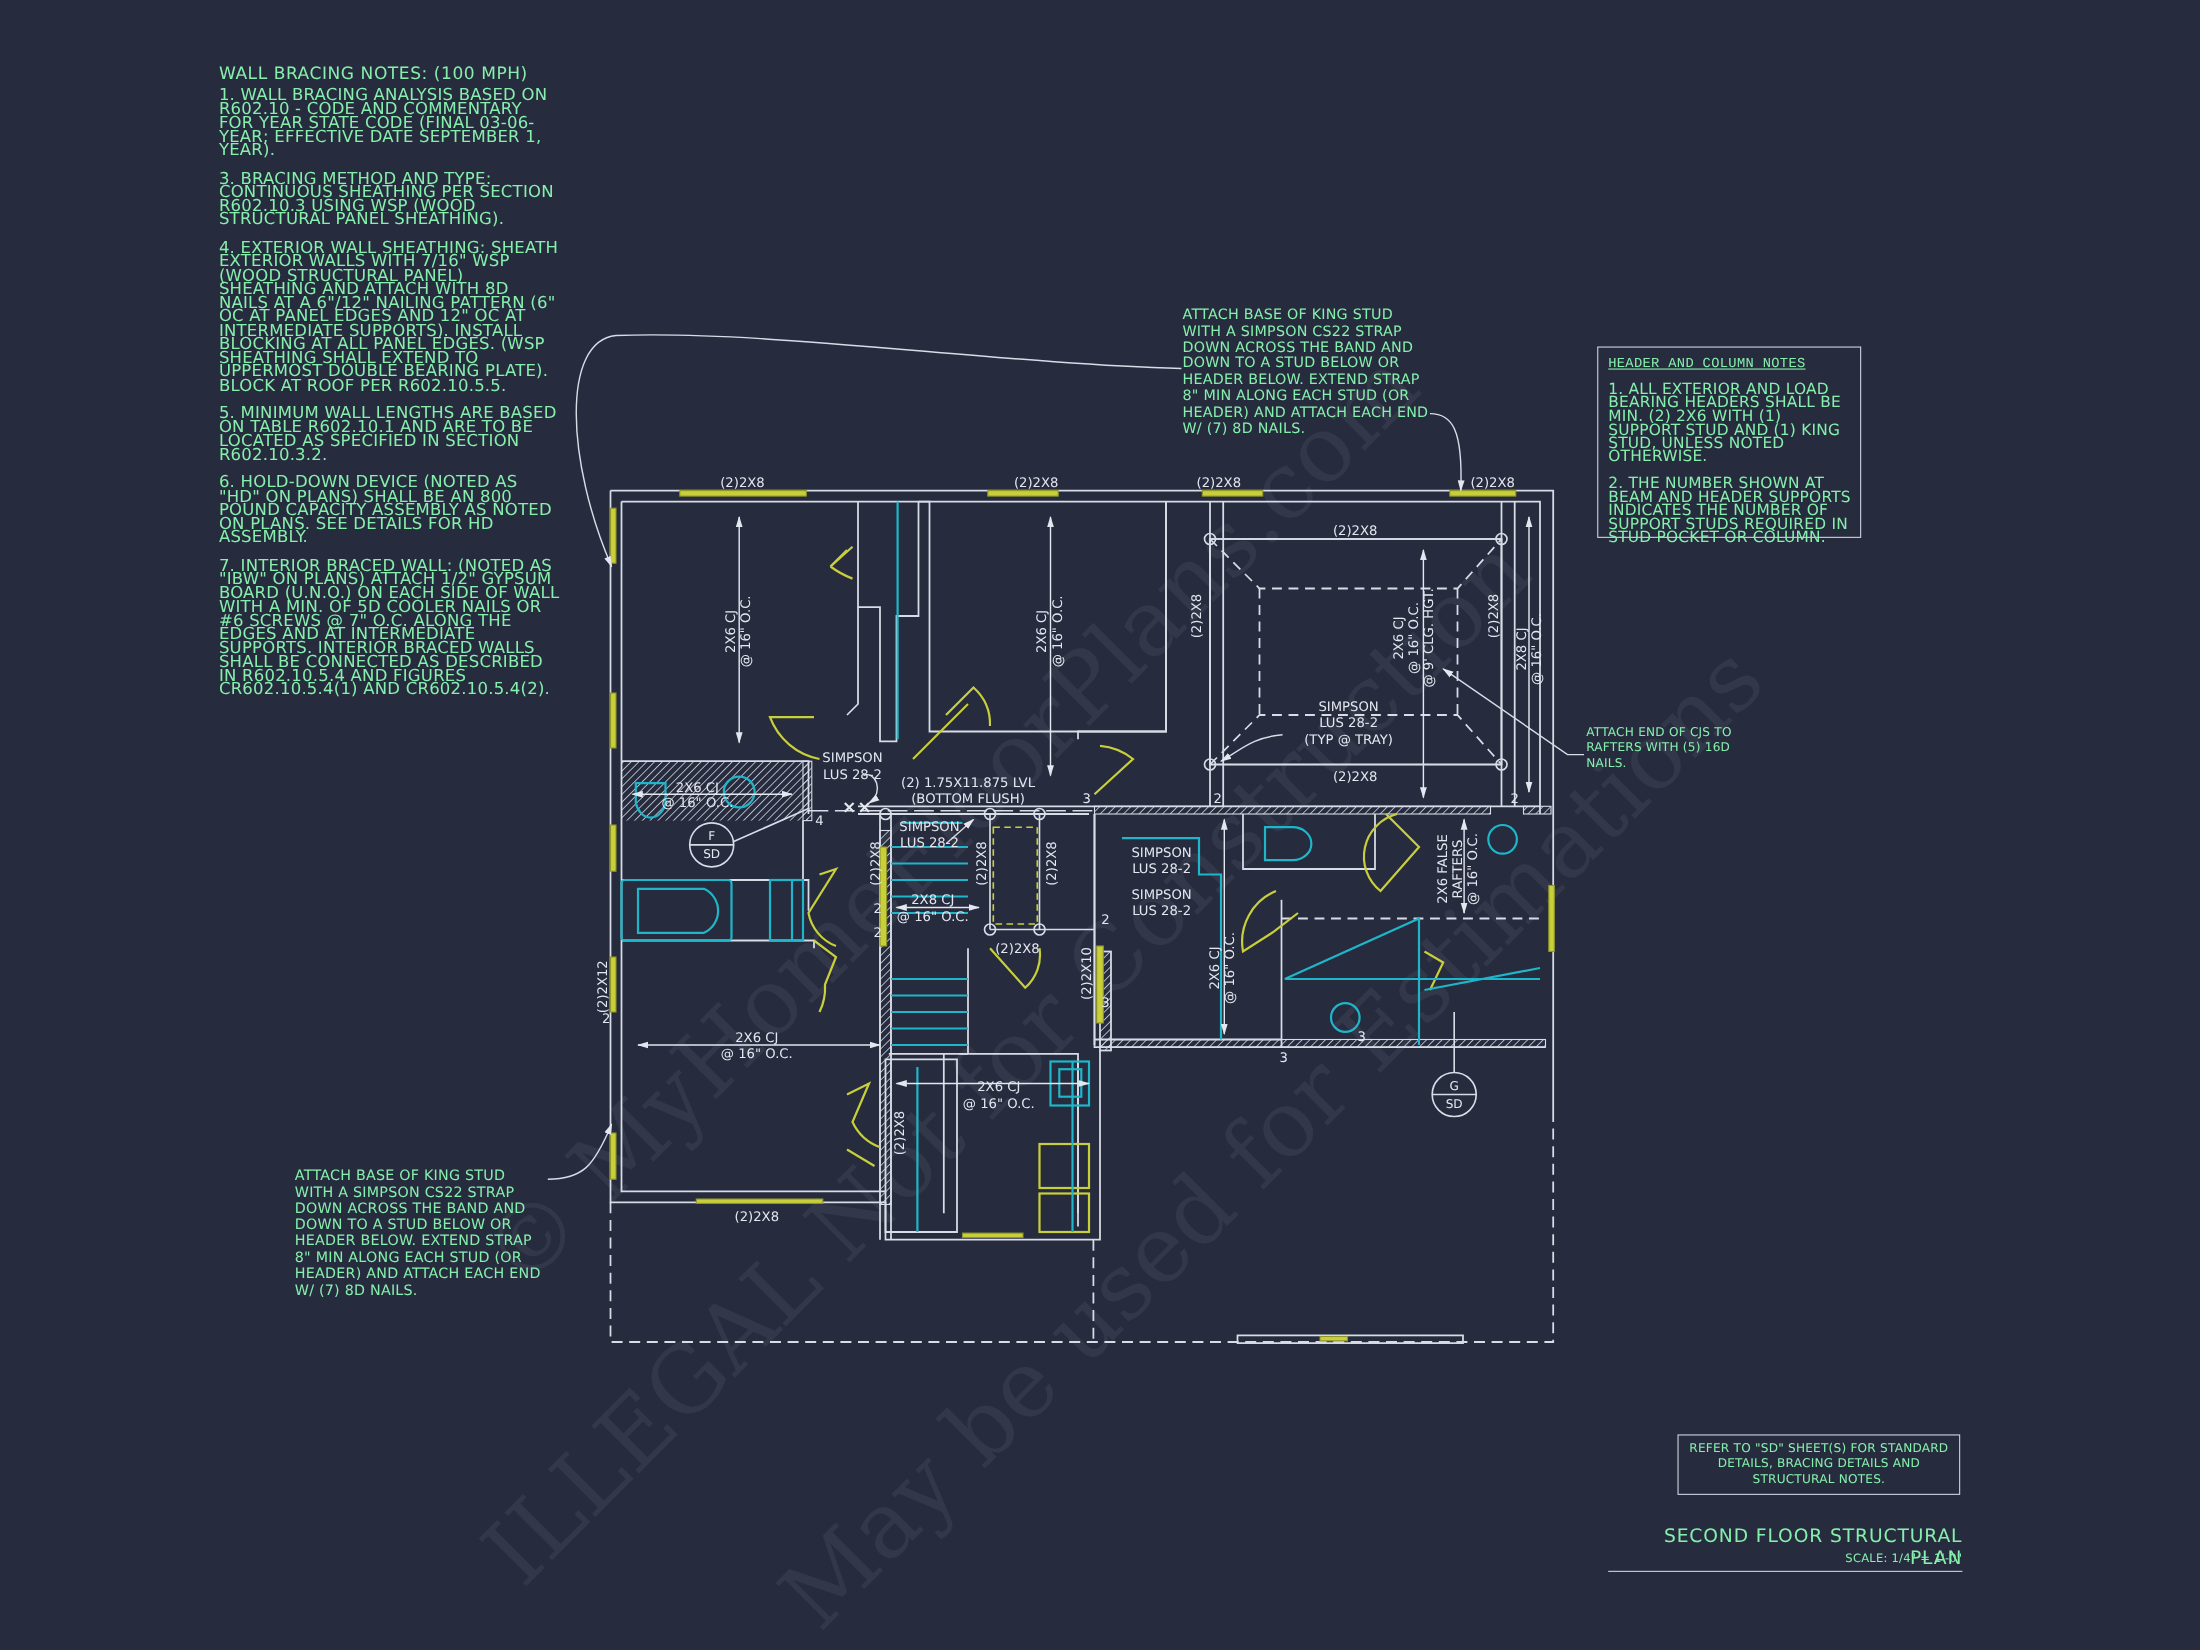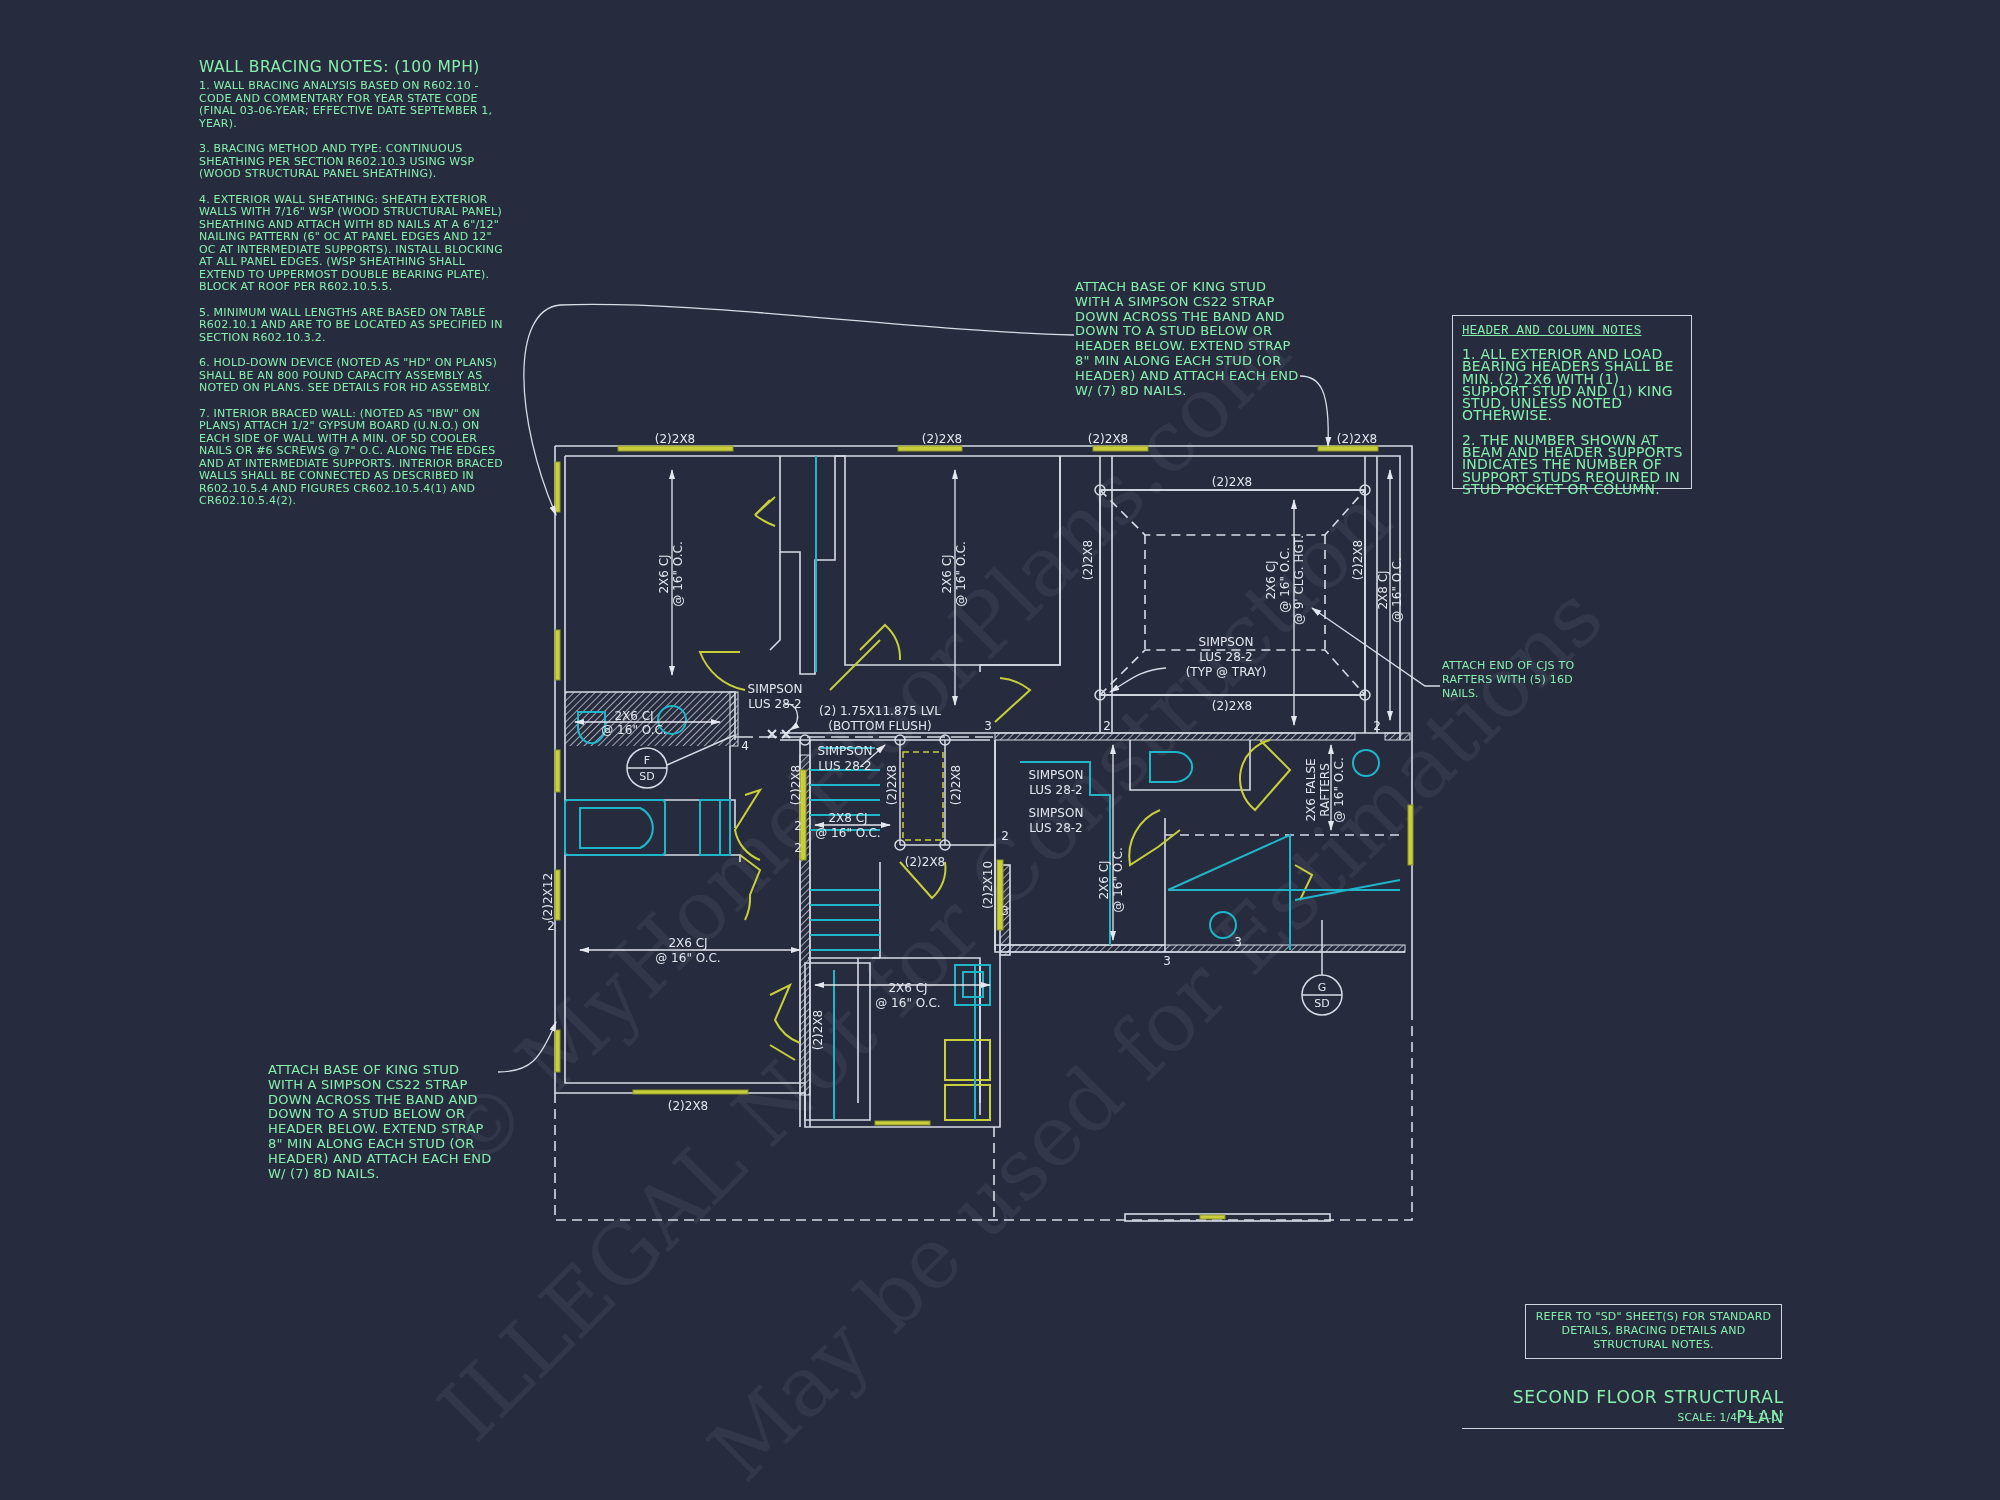--- a/index.html
+++ b/index.html
@@ -13,21 +13,21 @@
   .sheet { position: absolute; inset: 0; }
   .cad-text {
     font-family: "DejaVu Sans", sans-serif;
     text-transform: uppercase;
     color: #86efac;
     letter-spacing: 0.2px;
   }
   
   .notes { position: absolute; left: 199px; top: 58px; width: 310px; }
   .notes-title { font-size: 15.5px; margin: 0 0 4px 0; font-weight: normal; letter-spacing: 0.5px; }
-  .note-p { font-size: 11px; line-height: 12.5px; margin: 0 0 13px 0; }
+  .note-p { font-size: 15px; line-height: 12.5px; margin: 0 0 13px 0; }
   
   .hc-box {
     position: absolute; left: 1452px; top: 315px; width: 240px; height: 174px;
     border: 1.5px solid #cfd4de; box-sizing: border-box; padding: 8px 8px 6px 9px;
   }
   .hc-title { font-size: 12.5px; text-decoration: underline; margin: 0 0 10px 0; letter-spacing: 0.3px; font-family: Liberation Mono, monospace; }
   .hc-p { font-size: 14px; line-height: 12.3px; margin: 0 0 12px 0; }
   
   .callout { position: absolute; text-align: left; font-size: 13px; line-height: 14.8px; }
   .callout.top { left: 1075px; top: 280px; width: 230px; }

